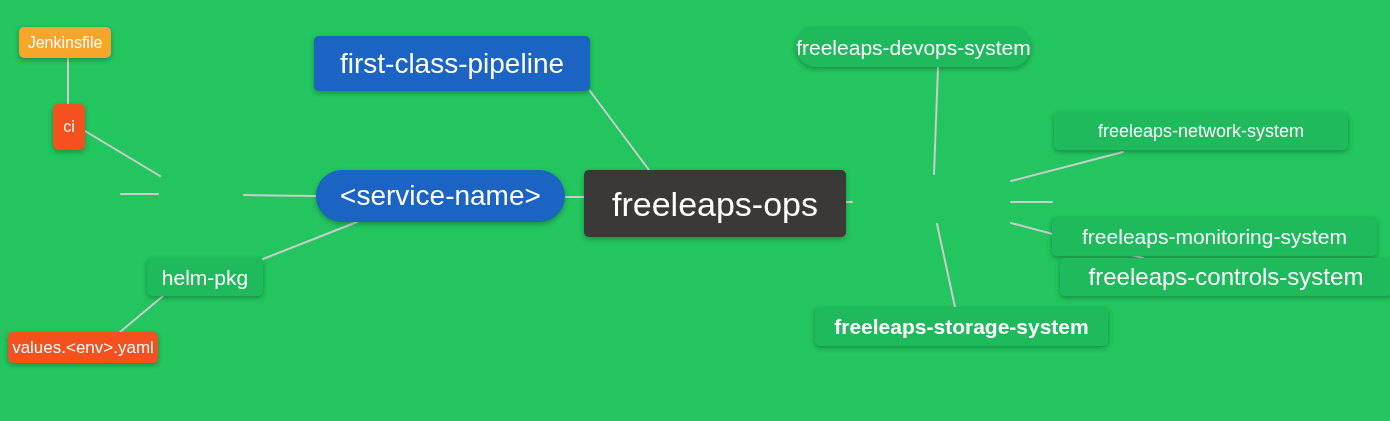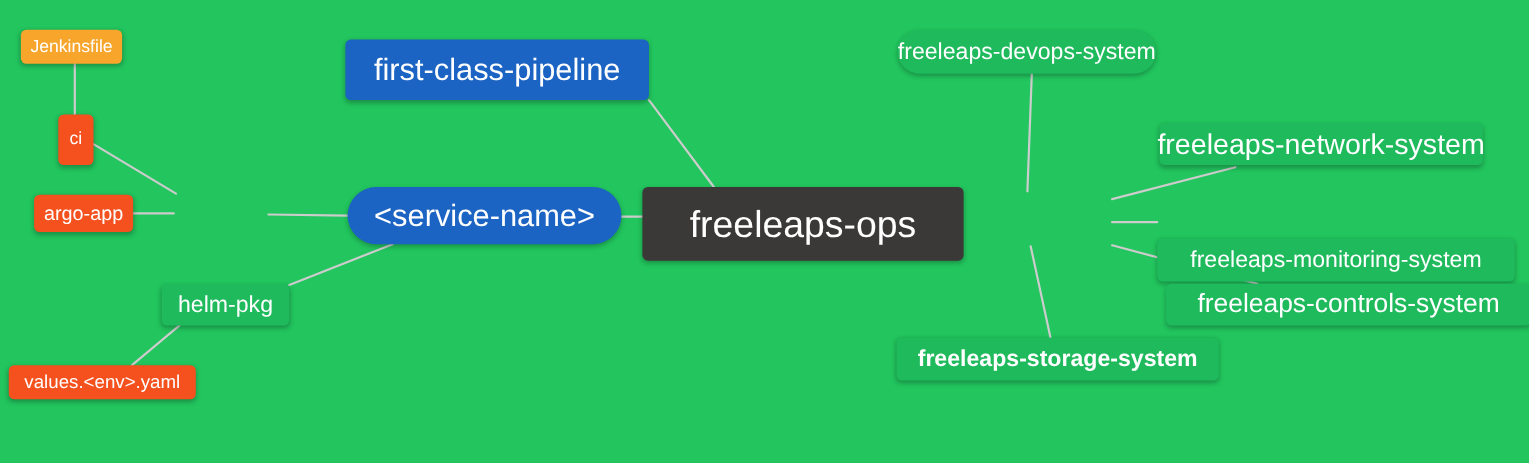--- a/index.html
+++ b/index.html
@@ -48,27 +48,27 @@
   .c-red    { background: #f4511e; }
   .c-green  { background: #1fba5c; }
   .c-blue   { background: #1c64c3; }
   .c-dark   { background: #3b3838; }
 
   #n-jenkinsfile { left: 19px;  top: 27px;  width: 92px;  height: 31px; font-size: 16px; }
   #n-ci          { left: 53px;  top: 104px; width: 32px;  height: 46px; font-size: 16px; }
   #n-argo-app    { left: 31px;  top: 177px; width: 90px;  height: 34px; font-size: 18px; }
   #n-env         { left: 158px; top: 175px; width: 86px;  height: 38px; font-size: 21px; }
   #n-helm-pkg    { left: 147px; top: 258px; width: 116px; height: 38px; font-size: 21px; text-align: center; }
-  #n-values      { left: 8px;   top: 332px; width: 170px; height: 31px; font-size: 17px; }
+  #n-values      { left: 8px;   top: 332px; width: 150px; height: 31px; font-size: 17px; }
   #n-fcp         { left: 314px; top: 36px;  width: 276px; height: 55px; font-size: 28px; }
   #n-service     { left: 316px; top: 170px; width: 249px; height: 52px; font-size: 28px; border-radius: 26px; }
-  #n-ops         { left: 584px; top: 170px; width: 292px; height: 67px; font-size: 34px; }
+  #n-ops         { left: 584px; top: 170px; width: 262px; height: 67px; font-size: 34px; }
   #n-manifests   { left: 852px; top: 174px; width: 158px; height: 50px; font-size: 28px; }
-  #n-devops      { left: 816px; top: 27px;  width: 235px; height: 40px; font-size: 21px; border-radius: 20px; }
-  #n-network     { left: 1054px; top: 112px; width: 294px; height: 38px; font-size: 26px; }
+  #n-devops      { left: 796px; top: 27px;  width: 235px; height: 40px; font-size: 21px; border-radius: 20px; }
+  #n-network     { left: 1054px; top: 112px; width: 294px; height: 38px; font-size: 18px; }
   #n-monitoring  { left: 1052px; top: 185px; width: 325px; height: 39px; font-size: 21px; margin-top: 32px; }
   #n-controls    { left: 1060px; top: 258px; width: 332px; height: 38px; font-size: 24px; }
   #n-storage     { left: 815px; top: 307px; width: 293px; height: 39px; font-size: 21px; font-weight: bold; }
 </style>
 </head>
 <body>
 
 <div class="canvas">
 
   <svg class="edges" viewBox="0 0 1390 421" xmlns="http://www.w3.org/2000/svg">
@@ -83,21 +83,20 @@
     <line x1="846" y1="202" x2="852" y2="202"></line>
     <line x1="934" y1="174" x2="938" y2="67"></line>
     <line x1="1011" y1="181" x2="1123" y2="152"></line>
     <line x1="1011" y1="202" x2="1052" y2="202"></line>
     <line x1="1011" y1="223" x2="1143" y2="258"></line>
     <line x1="937" y1="224" x2="955" y2="307"></line>
   </svg>
 
   <div class="node c-orange" id="n-jenkinsfile">Jenkinsfile</div>
   <div class="node c-red" id="n-ci">ci</div>
-  <div class="node c-red" id="n-argo-app">argo-app</div>
   <div class="node c-green" id="n-helm-pkg">helm-pkg</div>
   <div class="node c-red" id="n-values">values.&lt;env&gt;.yaml</div>
   <div class="node c-blue" id="n-fcp">first-class-pipeline</div>
   <div class="node c-blue" id="n-service">&lt;service-name&gt;</div>
   <div class="node c-dark" id="n-ops">freeleaps-ops</div>
   <div class="node c-green" id="n-devops">freeleaps-devops-system</div>
   <div class="node c-green" id="n-network">freeleaps-network-system</div>
   <div class="node c-green" id="n-monitoring">freeleaps-monitoring-system</div>
   <div class="node c-green" id="n-controls">freeleaps-controls-system</div>
   <div class="node c-green" id="n-storage">freeleaps-storage-system</div>

